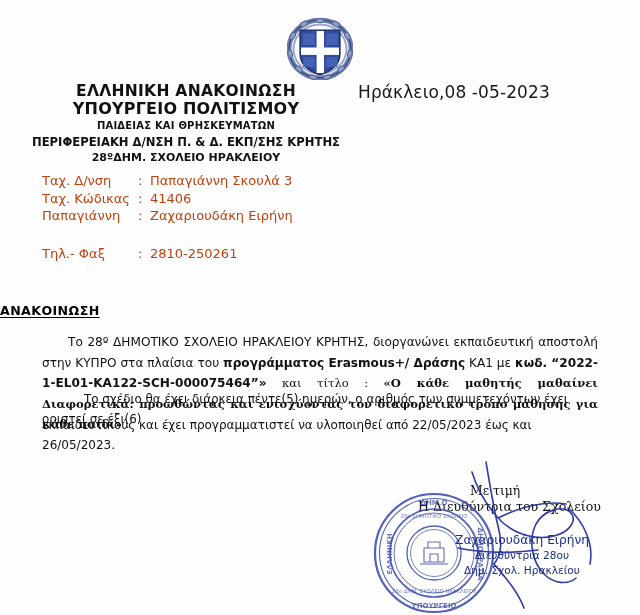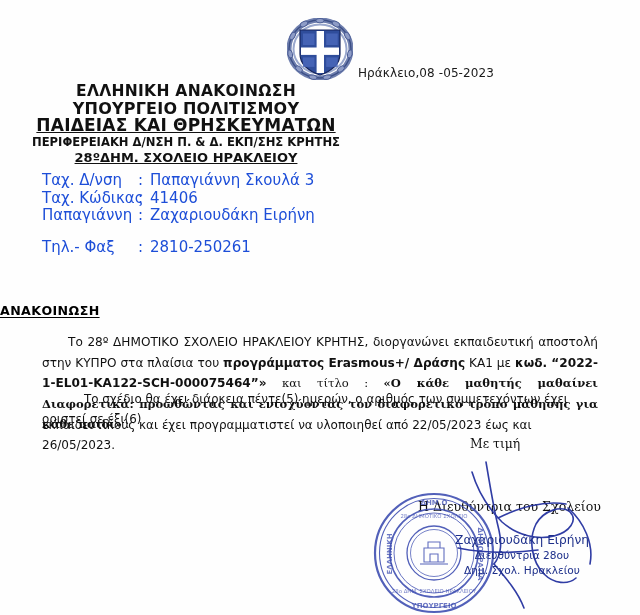--- a/index.html
+++ b/index.html
@@ -32,63 +32,62 @@
   .emblem {
     width: 66px;
     height: 62px;
     display: block;
   }
 
   
   .date-line {
     position: absolute;
     left: 358px;
-    top: 66px;
-    font-size: 12px;
+    top: 82px;
+    font-size: 17px;
     letter-spacing: .1px;
     color: #1a1a1a;
     white-space: nowrap;
   }
 
   
   .header-block {
     position: absolute;
     left: 0;
     top: 83px;
     width: 372px;
     text-align: center;
     font-weight: bold;
     color: #111;
   }
   .hdr-l1 { font-size: 15.5px; letter-spacing: .3px; line-height: 17px; }
   .hdr-l2 { font-size: 16px; letter-spacing: .2px; line-height: 17px; }
-  .hdr-l3 { font-size: 17px; letter-spacing: .2px; line-height: 17px; text-decoration: underline; }
+  .hdr-l3 { font-size: 10px; letter-spacing: .2px; line-height: 17px; }
   .hdr-l4 { font-size: 11.6px; letter-spacing: 0px; line-height: 16px; }
   .hdr-l5 { font-size: 11.6px; letter-spacing: 0px; line-height: 16px; }
   .hdr-l6 {
-    font-size: 13px;
+    font-size: 11px;
     line-height: 16px;
-    text-decoration: underline;
     text-underline-offset: 1px;
   }
 
   
   .contact {
     position: absolute;
     left: 42px;
     top: 172px;
-    font-size: 15px;
-    color: #1d4ed8;
+    font-size: 13px;
+    color: #c2410c;
   }
   .c-row {
     display: flex;
     line-height: 17.5px;
     white-space: nowrap;
   }
-  .c-row.gap { margin-top: 14px; }
+  .c-row.gap { margin-top: 20px; }
   .c-label { width: 96px; flex: 0 0 96px; }
   .c-colon { width: 12px; flex: 0 0 12px; }
   .c-value { }
 
   
   .notice-title {
     position: absolute;
     left: 0; right: 0;
     top: 303px;
     font-size: 12.6px;
@@ -132,21 +131,21 @@
     width: 556px;
     font-size: 12px;
     line-height: 20px;
     color: #111;
   }
 
   
   .sig-regards {
     position: absolute;
     left: 470px;
-    top: 436px;
+    top: 483px;
     font-family: "DejaVu Serif", serif;
     font-size: 12.4px;
     color: #111;
   }
   .sig-role {
     position: absolute;
     left: 418px;
     top: 499px;
     font-family: "DejaVu Serif", serif;
     font-size: 12.6px;

